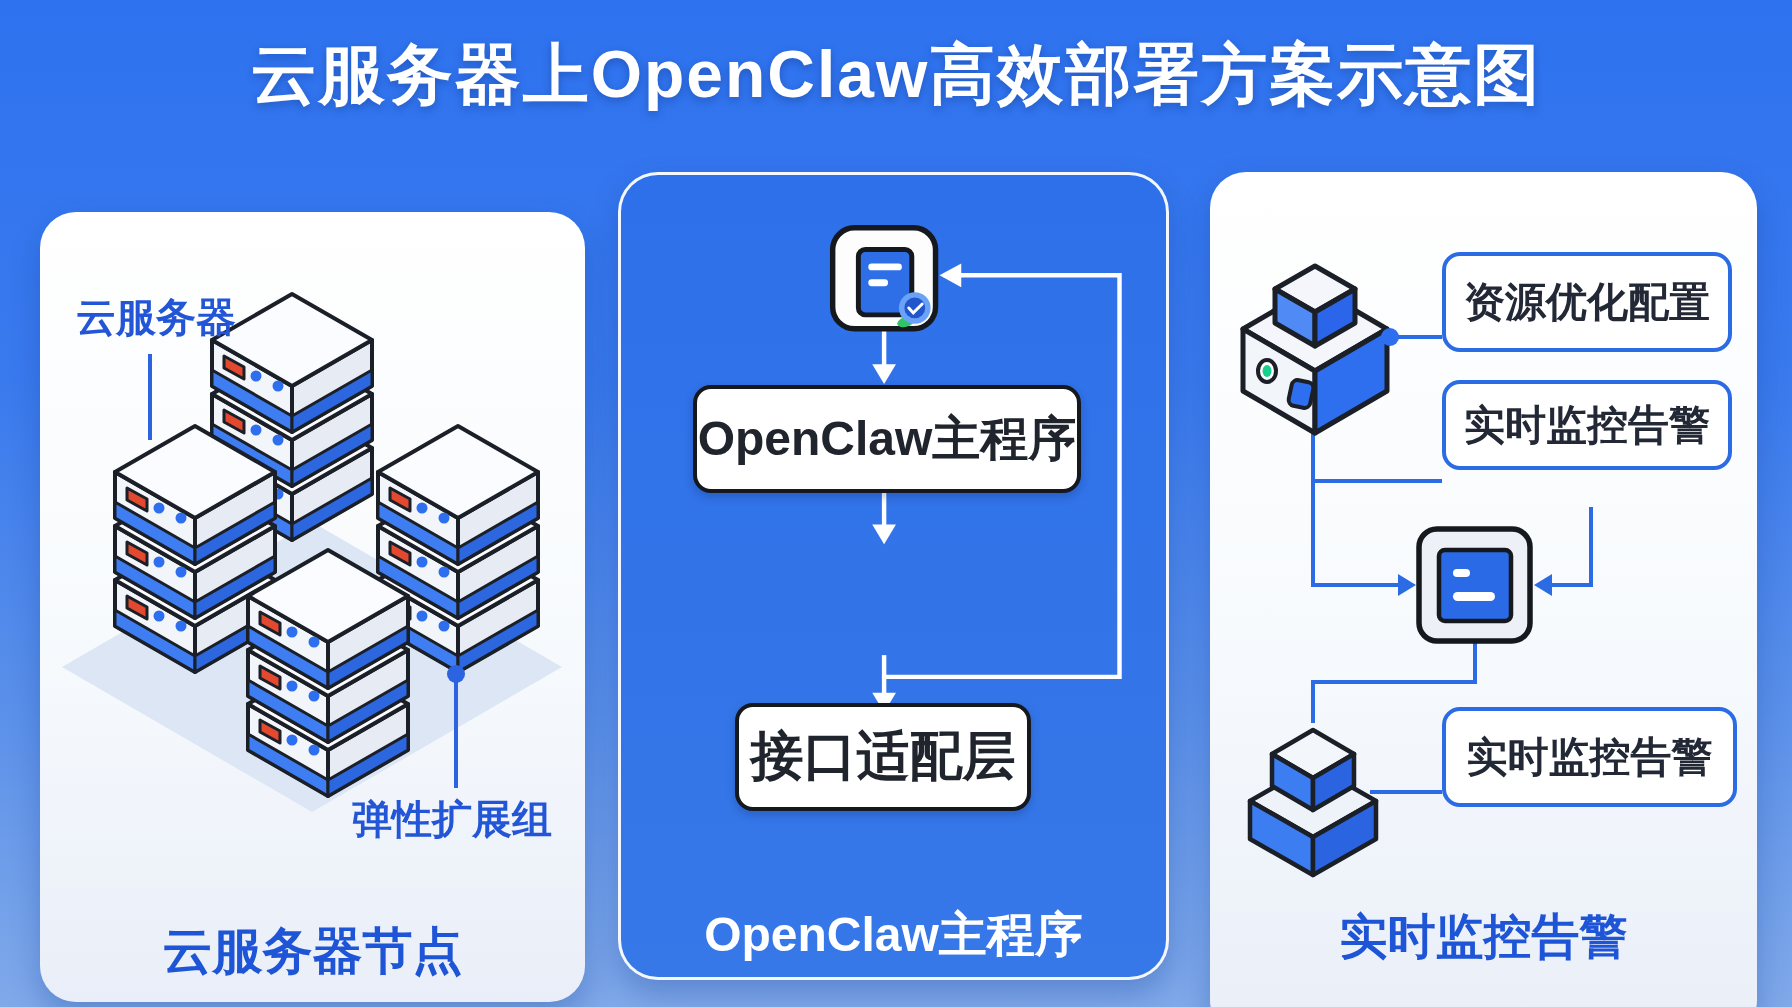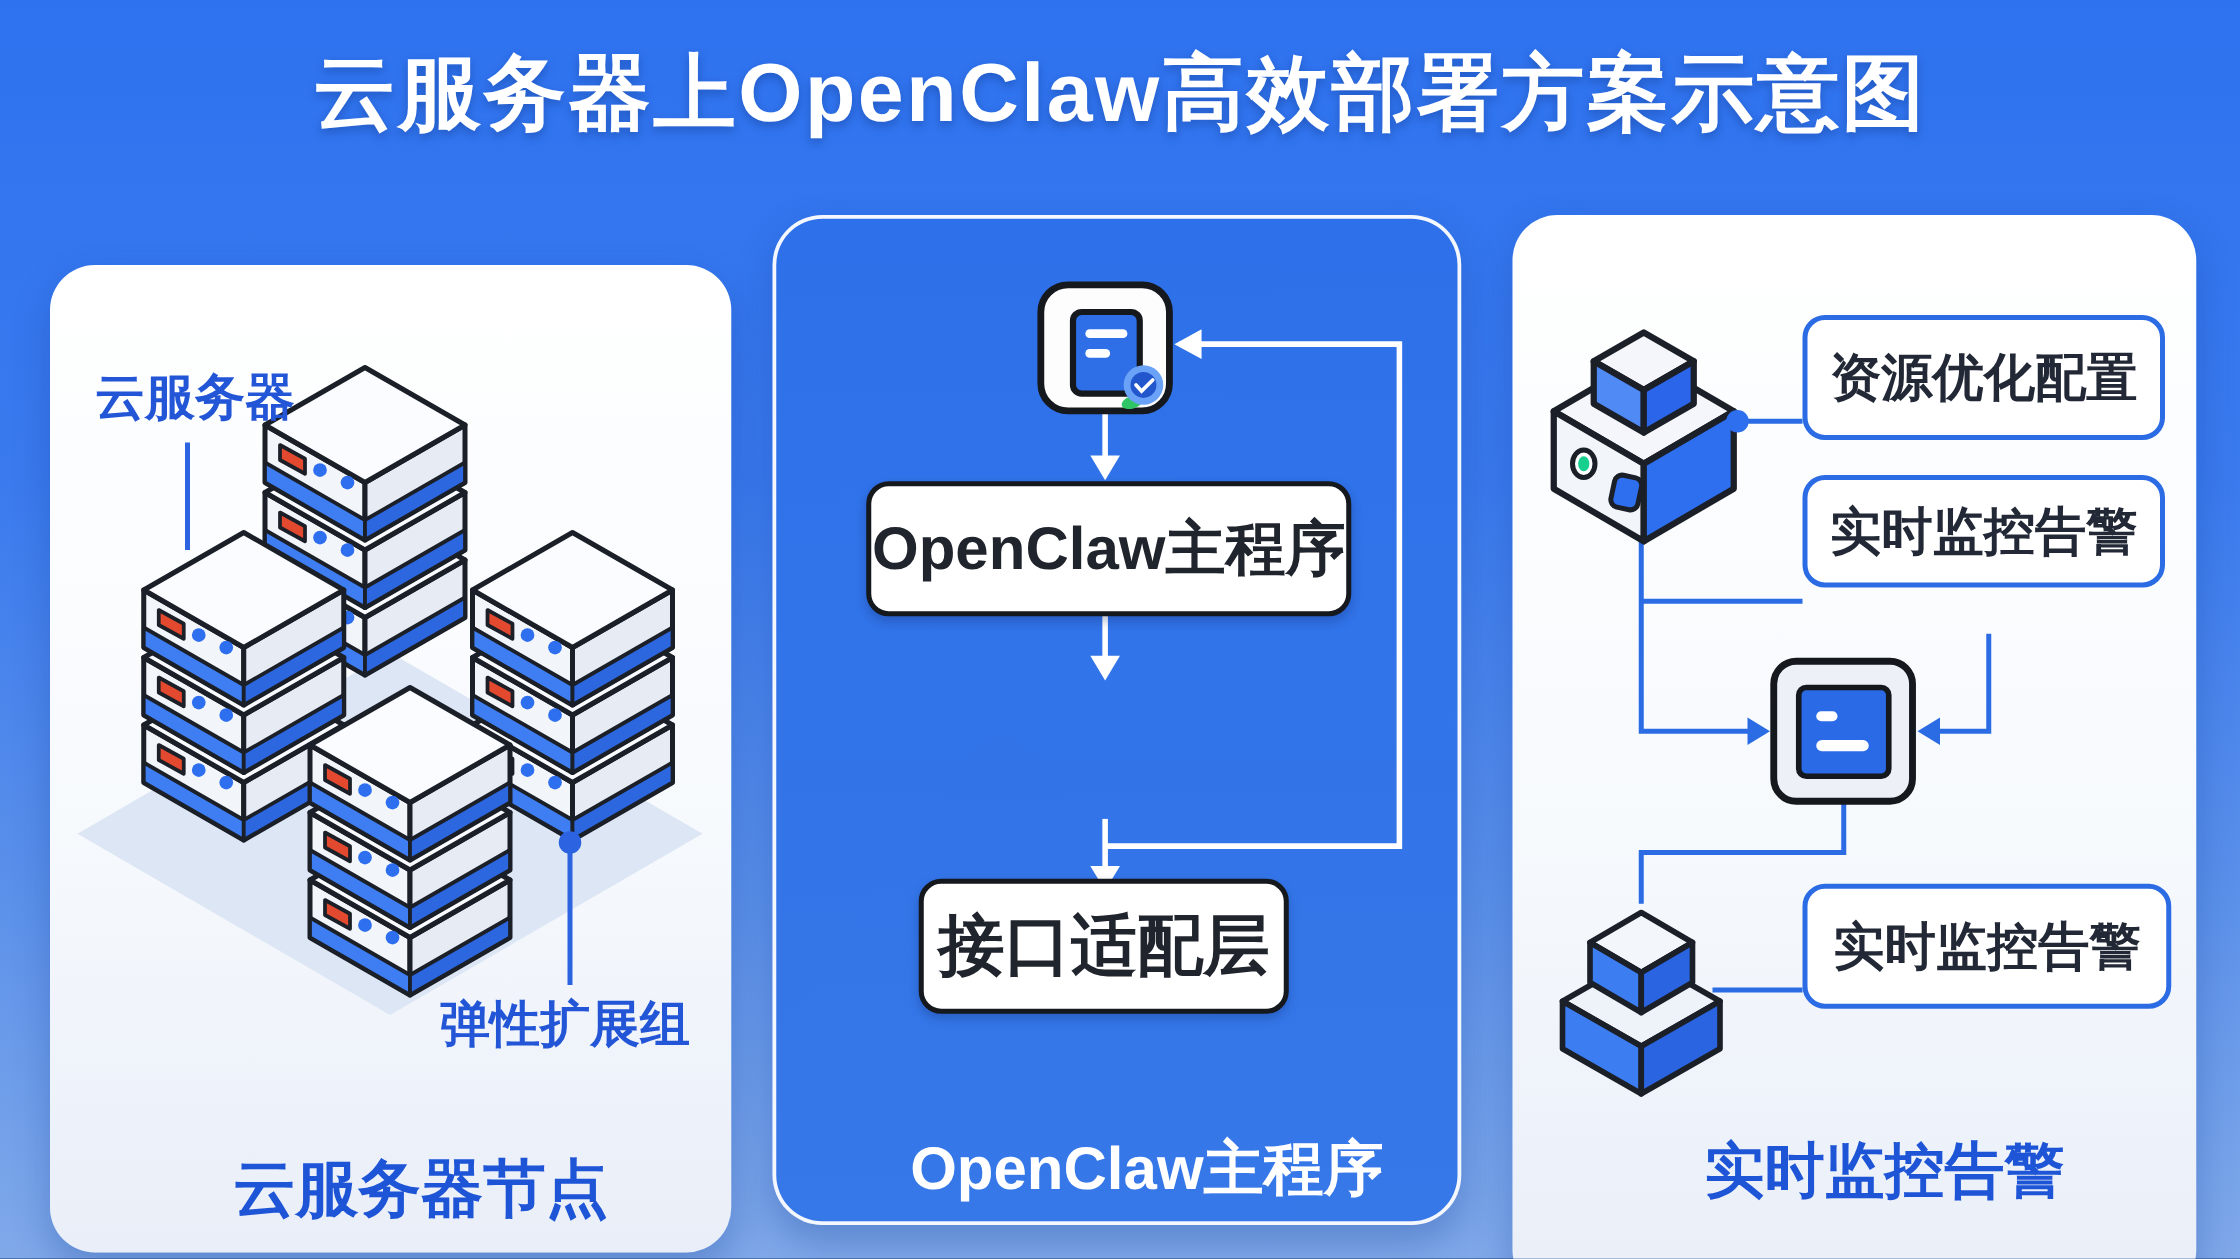--- a/index.html
+++ b/index.html
@@ -26,21 +26,21 @@
     border:3px solid rgba(255,255,255,.95);box-sizing:border-box;
     box-shadow:0 14px 30px rgba(15,60,150,.30);border-radius:40px;
   }
   .card-right{
     left:1210px;width:547px;height:864px;
     background:linear-gradient(180deg,#ffffff 0%,#f7fafd 55%,#e9eef8 100%);
     box-shadow:0 14px 30px rgba(15,60,150,.30);
   }
   .layer{position:absolute;left:0;top:0;width:100%;height:100%;}
   .lbl{position:absolute;font-weight:700;font-size:40px;color:#2356d6;white-space:nowrap;}
-  .caption{position:absolute;left:0;width:100%;text-align:center;font-weight:800;white-space:nowrap;padding-left:24px;}
+  .caption{position:absolute;left:0;width:100%;text-align:center;font-weight:800;white-space:nowrap;}
   .caption-blue{color:#1e55d6;}
   .caption-white{color:#ffffff;}
   .flowbox{
     position:absolute;display:flex;align-items:center;justify-content:center;
     background:#ffffff;border:4.5px solid #15181d;border-radius:18px;box-sizing:border-box;
     color:#20242c;font-weight:600;white-space:nowrap;box-shadow:0 4px 8px rgba(10,30,90,.25);
   }
   .featbox{
     position:absolute;display:flex;align-items:center;justify-content:center;
     background:#ffffff;border:4px solid #2b6ce4;border-radius:18px;box-sizing:border-box;

